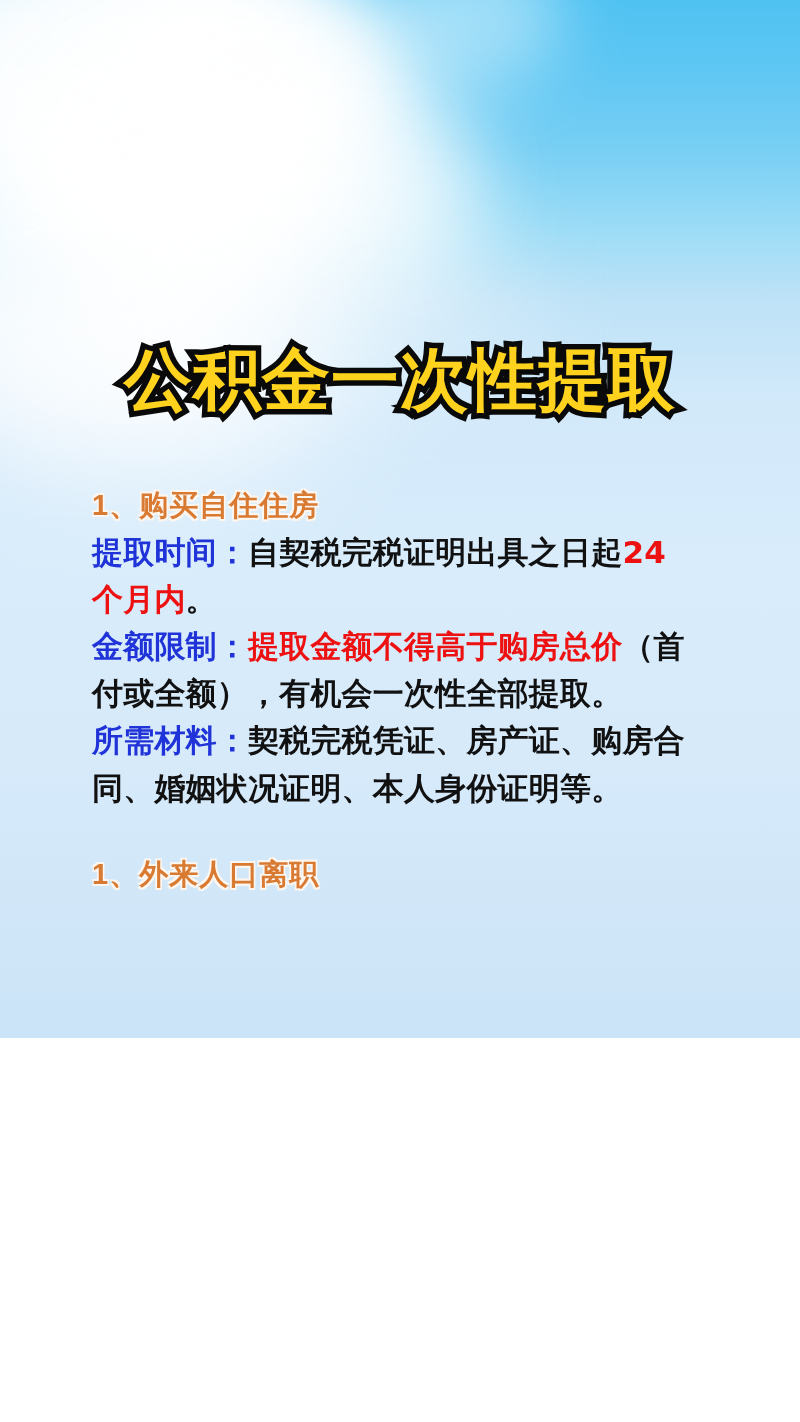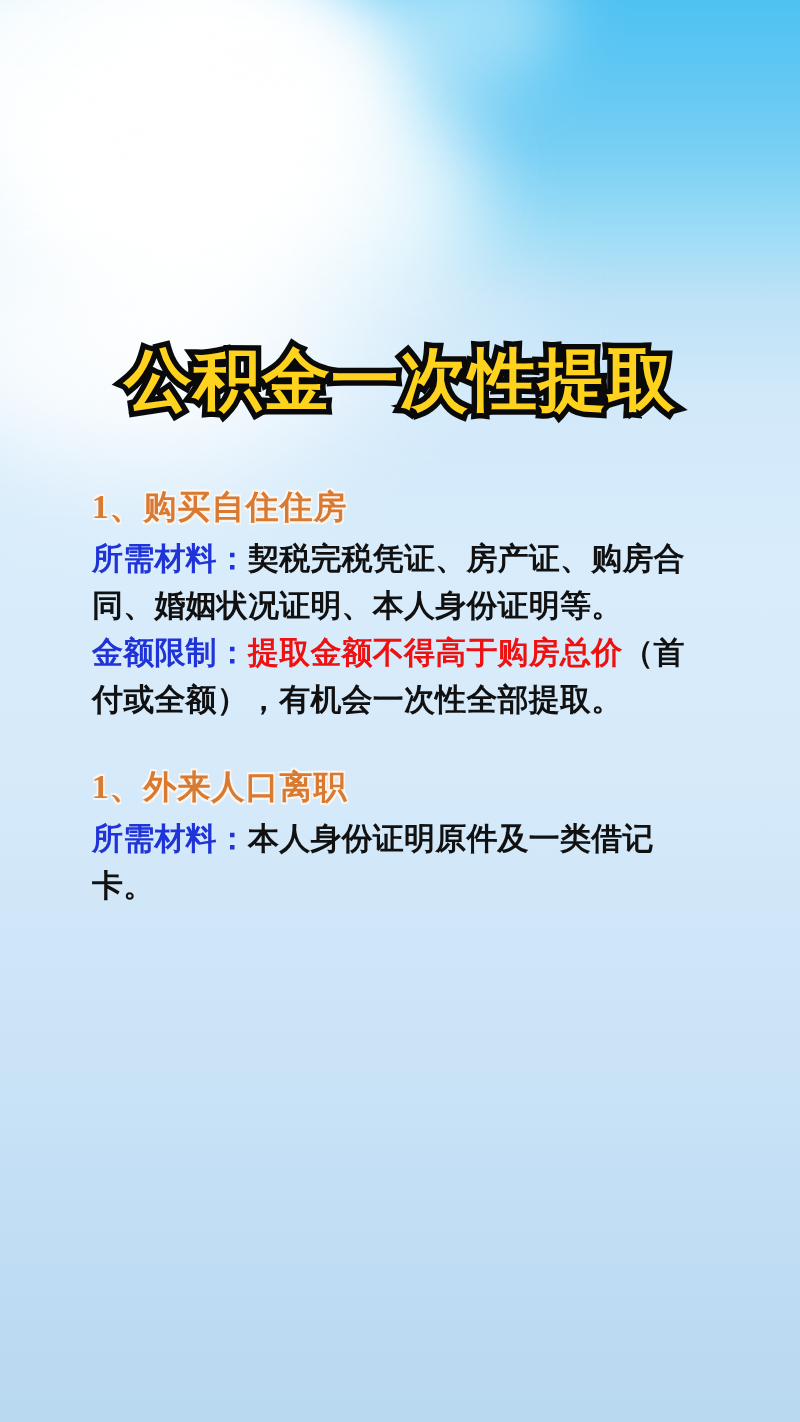--- a/index.html
+++ b/index.html
@@ -3,21 +3,21 @@
 <meta charset="utf-8">
 <style>
   html, body {
     margin: 0;
     padding: 0;
     background: #ffffff;
   }
   #poster {
     position: relative;
     width: 800px;
-    height: 1422px;
+    height: 1038px;
     overflow: hidden;
     font-family: "Liberation Sans", "DejaVu Sans", sans-serif;
     
     background:
       linear-gradient(to bottom,
         #4FC2F2 0px,
         #5CC6F3 60px,
         #78CFF4 150px,
         #9CDCF6 230px,
         #BEE2F7 300px,
@@ -74,22 +74,22 @@
   .content {
     position: absolute;
     left: 92px;
     top: 485px;
     width: 602px;
   }
   .section { margin: 0 0 42px 0; }
   .section:last-child { margin-bottom: 0; }
 
   .sec-head {
-    font-family: Liberation Serif, serif;
-    font-size: 33px;
+    font-family: Liberation Sans, sans-serif;
+    font-size: 29px;
     font-weight: 700;
     color: #D97A33;
     letter-spacing: 1px;
     line-height: 1.38;
     margin: 0 0 4px 0;
     text-shadow:
       1.6px 1.6px 0 #fdf6ef,
       -1.6px 1.6px 0 #fdf6ef,
       1.6px -1.6px 0 #fdf6ef,
       -1.6px -1.6px 0 #fdf6ef,
@@ -126,22 +126,22 @@
   <div class="cloud c9"></div>
   <div class="cloud c10"></div>
 
   <div class="title-wrap">
     <h1 class="title">公积金一次性提取</h1>
   </div>
 
   <div class="content" id="content-root">
       <div class="section">
         <div class="sec-head">1、购买自住住房</div>
+        <p class="line"><span class="lbl">提取时间：</span><span class="nrm">自契税完税证明出具之日起</span><span class="hl">24个月内</span><span class="nrm">。</span></p>
+        <p class="line"><span class="lbl">金额限制：</span><span class="hl">提取金额不得高于购房总价</span><span class="nrm">（首付或全额），有机会一次性全部提取。</span></p>
         <p class="line"><span class="lbl">所需材料：</span><span class="nrm">契税完税凭证、房产证、购房合同、婚姻状况证明、本人身份证明等。</span></p>
-        <p class="line"><span class="lbl">金额限制：</span><span class="hl">提取金额不得高于购房总价</span><span class="nrm">（首付或全额），有机会一次性全部提取。</span></p>
       </div>
       <div class="section">
         <div class="sec-head">1、外来人口离职</div>
-        <p class="line"><span class="lbl">所需材料：</span><span class="nrm">本人身份证明原件及一类借记卡。</span></p>
       </div>
     </div>
 
 </div>
 
 </body></html>

